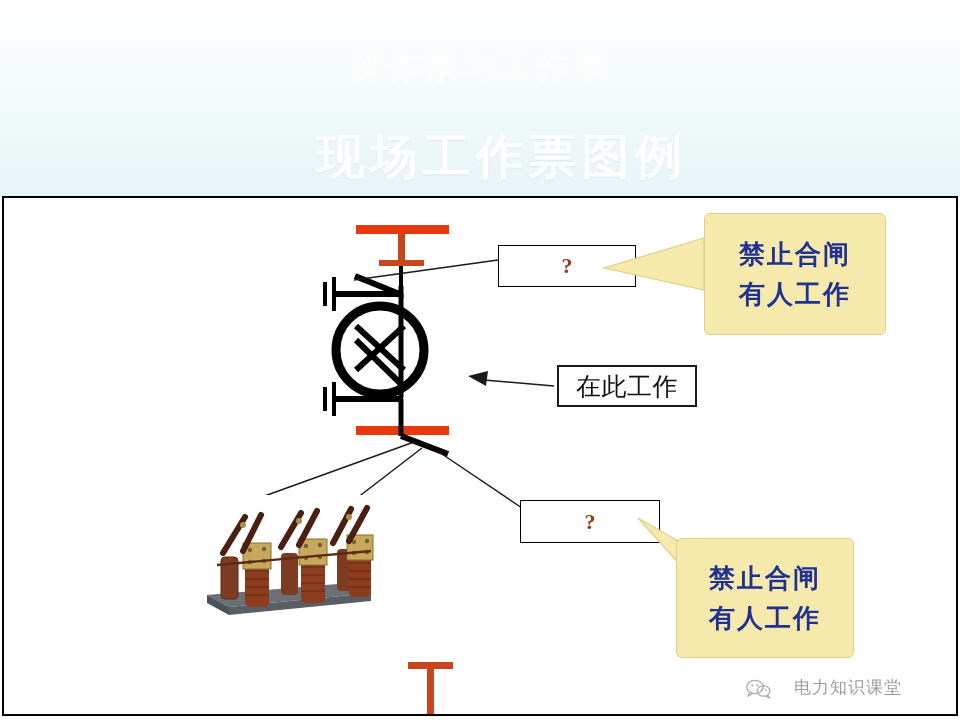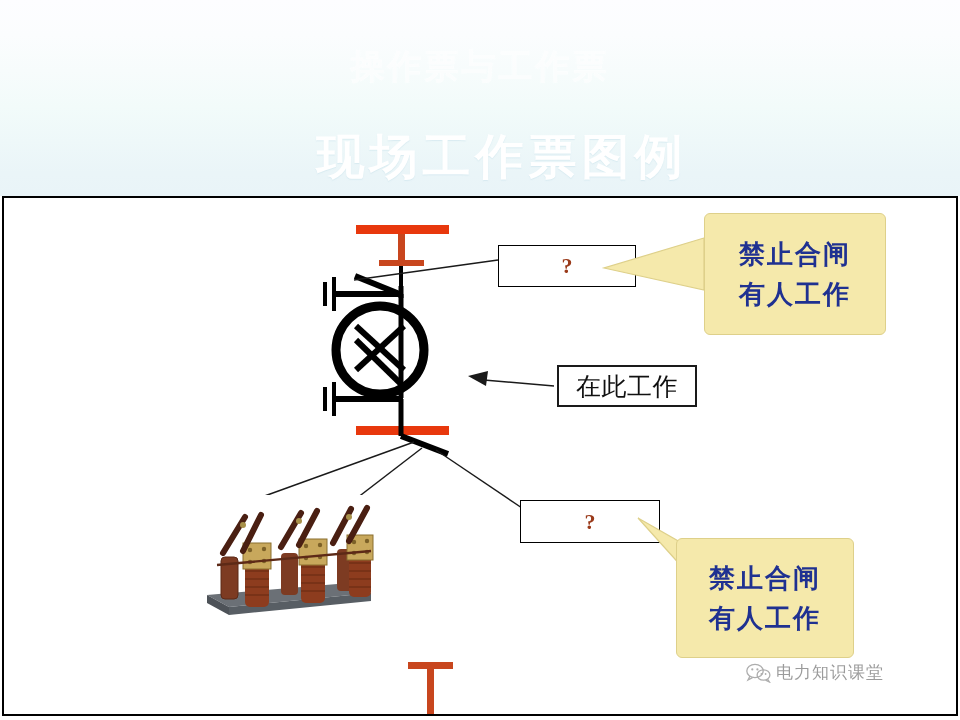--- a/index.html
+++ b/index.html
@@ -104,22 +104,22 @@
 
   
   #switchgear-photo {
     position: absolute; left: 195px; top: 297px;
     width: 180px; height: 135px;
     z-index: 3;
   }
 
   
   #watermark {
-    position: absolute; left: 742px; top: 463px;
-    display: flex; align-items: center; gap: 4px;
+    position: absolute; left: 742px; top: 478px;
+    display: flex; align-items: flex-end; gap: 22px;
     opacity: 0.55; z-index: 8;
   }
   #watermark-text {
     font-size: 17px; color: #4a4a4a; letter-spacing: 1px;
     font-family: "Liberation Sans", sans-serif;
     text-shadow: 0 0 1px #ffffff;
   }
 </style>
 </head>
 <body>

